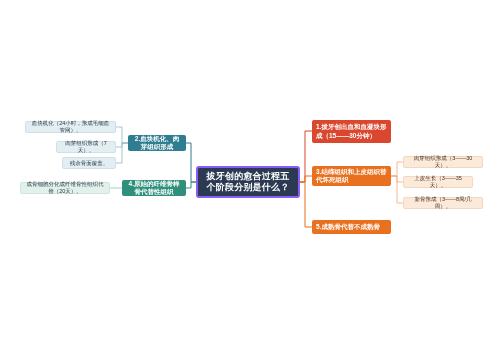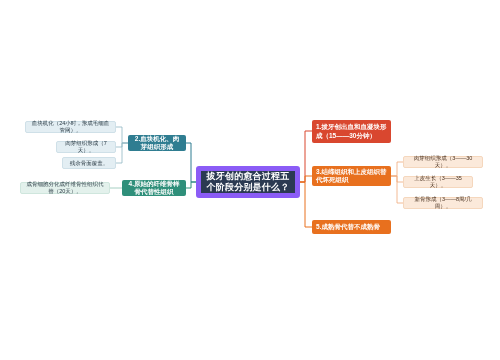--- a/index.html
+++ b/index.html
@@ -22,21 +22,21 @@
     text-align:center;
     line-height:1.25;
     white-space:normal;
     word-break:break-all;
   }
 
   
   .central{
     background:#2b3a52;
     color:#ffffff;
-    border:5px solid #8b5cf6;
+    border:2px solid #8b5cf6;
     border-radius:3px;
     font-size:9px;
     font-weight:bold;
     padding:4px 5px;
     letter-spacing:.2px;
   }
 
   
   .main-blue{
     background:#2f7d91;

